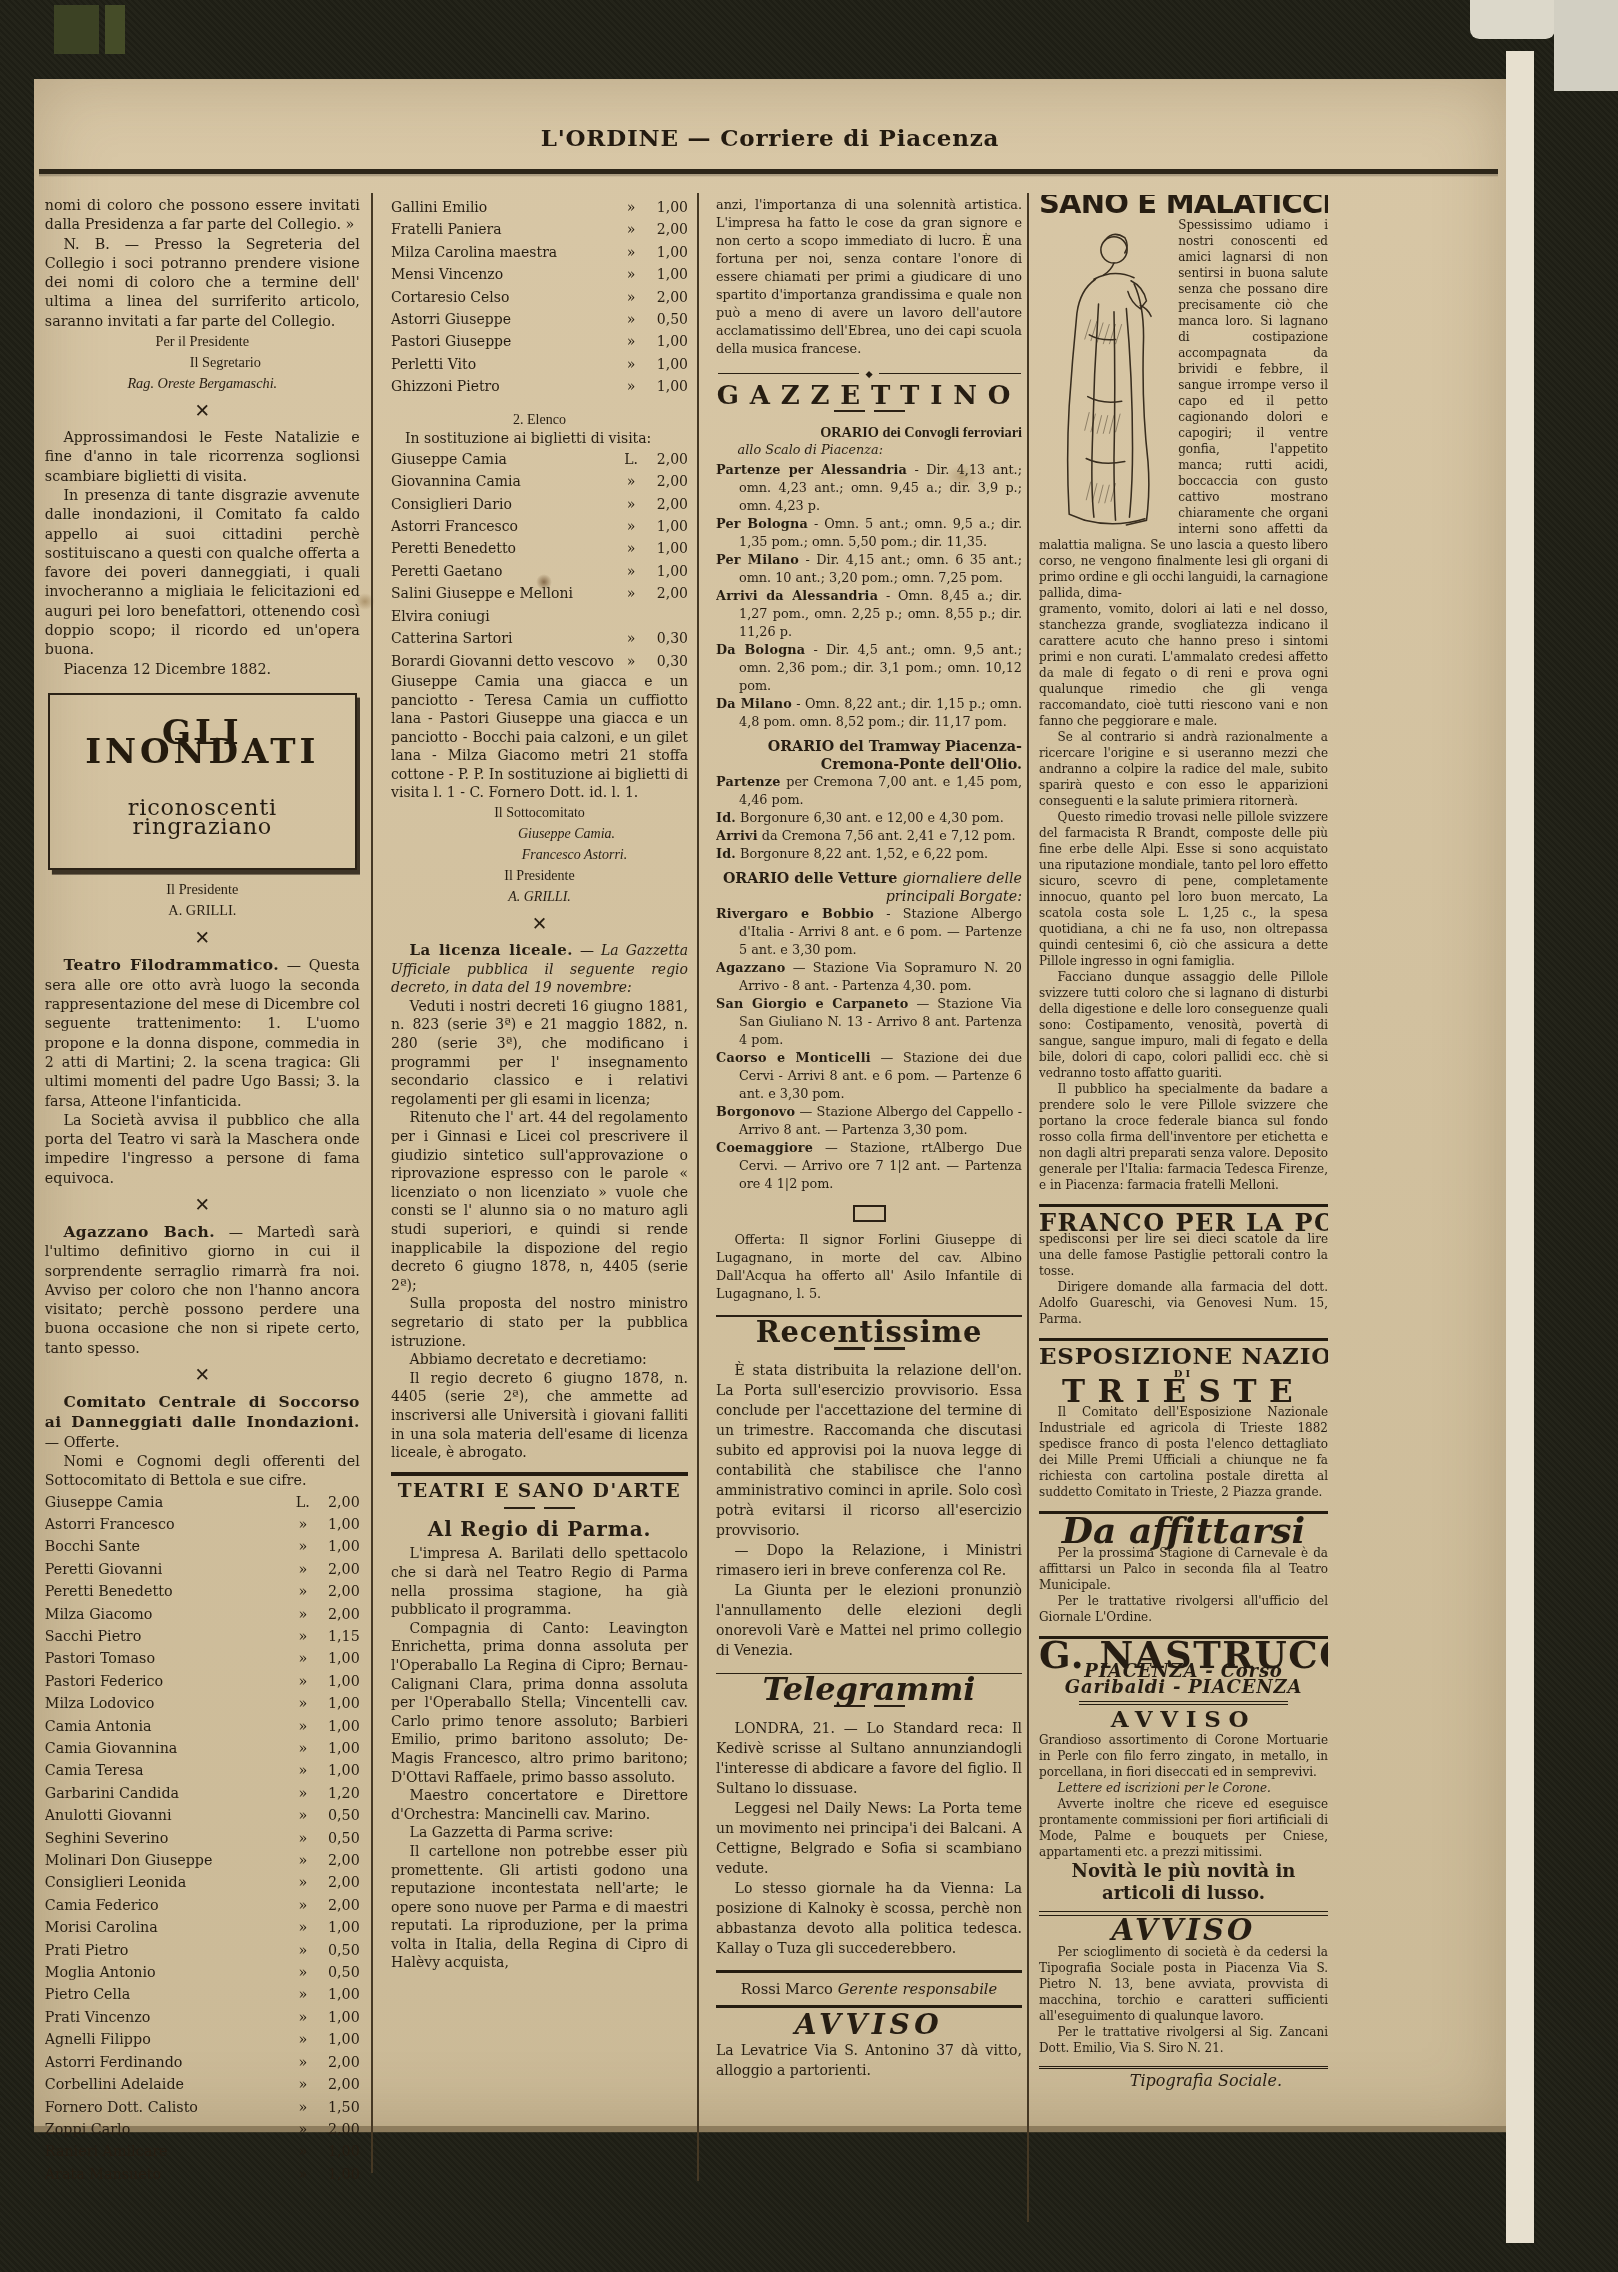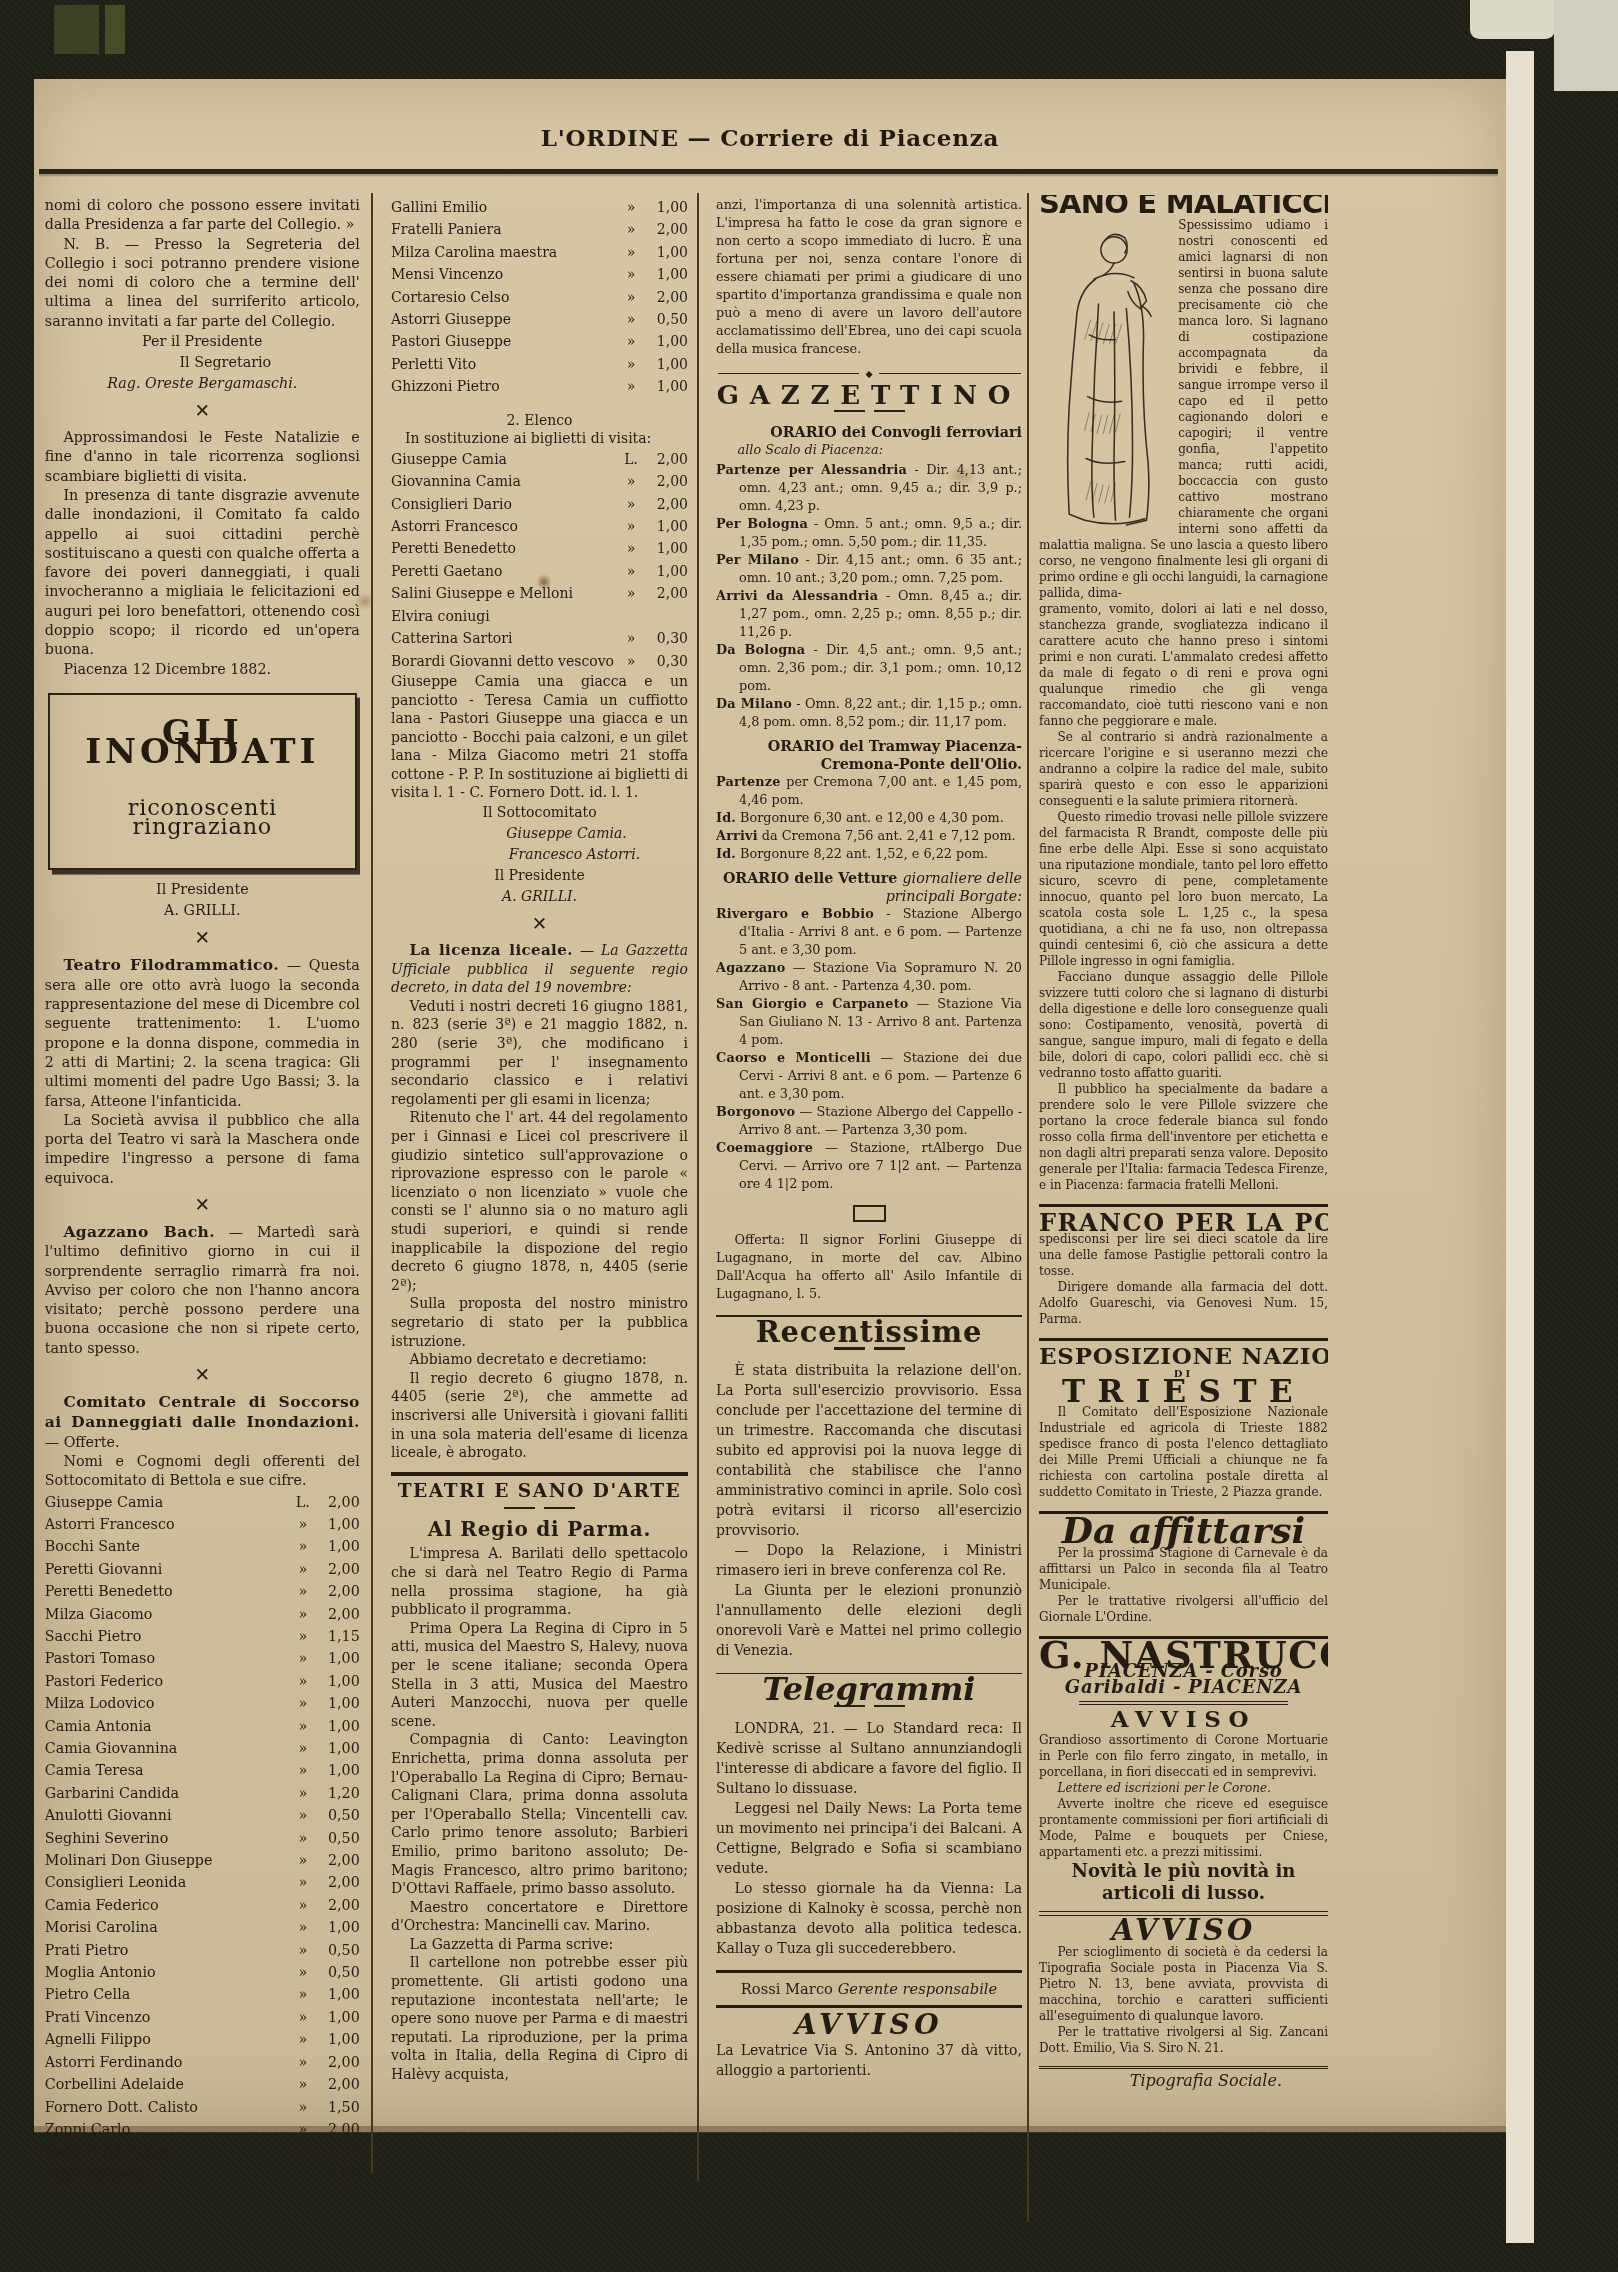--- a/index.html
+++ b/index.html
@@ -28,21 +28,21 @@
 
   .col{position:absolute;overflow:hidden;text-align:justify;}
   .col1{left:10.8px;top:117px;width:315px;height:1985px;font-size:14.3px;line-height:19.3px;}
   .col2{left:357px;top:117px;width:297px;height:1990px;font-size:14px;line-height:18.6px;}
   .col3{left:682px;top:117px;width:306px;height:1994px;font-size:12.8px;line-height:18px;}
   .col4{left:1005px;top:116px;width:289px;height:2010px;font-size:12px;line-height:16px;}
 
   p{margin:0;}
   .body{text-indent:18.6px;}
   .nofirst{text-indent:0;}
-  .c{text-align:center;text-indent:0;}
+  .c{text-align:center;text-indent:0;font-family:Liberation Serif, serif;}
   .it{font-style:italic;}
   .sig{line-height:21px;}
   .xdiv{text-align:center;font-size:18.6px;line-height:20px;margin:7px 0;color:#2a2014;}
   .runhead{font-weight:bold;letter-spacing:0.4px;}
   .col1 .runhead{font-size:15.5px;}
   .col2 .runhead{font-size:15px;}
 
   .inondati-box{margin:14px 3.1px 9.3px;border:2.3px solid #2b2216;box-shadow:3.9px 4.6px 0 rgba(35,27,16,.85);
     padding:28px 6.2px 32px;text-align:center;}
   .box-title{font-size:34px;font-weight:bold;letter-spacing:3.9px;color:#241b0e;}
@@ -458,21 +458,20 @@
     <p class="body">Veduti i nostri decreti 16 giugno 1881, n. 823 (serie 3ª) e 21 maggio 1882, n. 280 (serie 3ª), che modificano i programmi per l' insegnamento secondario classico e i relativi regolamenti per gli esami in licenza;</p>
     <p class="body">Ritenuto che l' art. 44 del regolamento per i Ginnasi e Licei col prescrivere il giudizio sintetico sull'approvazione o riprovazione espresso con le parole « licenziato o non licenziato » vuole che consti se l' alunno sia o no maturo agli studi superiori, e quindi si rende inapplicabile la dispozione del regio decreto 6 giugno 1878, n, 4405 (serie 2ª);</p>
     <p class="body">Sulla proposta del nostro ministro segretario di stato per la pubblica istruzione.</p>
     <p class="body">Abbiamo decretato e decretiamo:</p>
     <p class="body">Il regio decreto 6 giugno 1878, n. 4405 (serie 2ª), che ammette ad inscriversi alle Università i giovani falliti in una sola materia dell'esame di licenza liceale, è abrogato.</p>
     <div class="sect-rule"></div>
     <p class="teatri-title">TEATRI E SANO D'ARTE</p>
     <div class="shortdash"></div>
     <p class="regio-title">Al Regio di Parma.</p>
     <p class="body">L'impresa A. Barilati dello spettacolo che si darà nel Teatro Regio di Parma nella prossima stagione, ha già pubblicato il programma.</p>
-    <p class="body">Prima Opera La Regina di Cipro in 5 atti, musica del Maestro S, Halevy, nuova per le scene italiane; seconda Opera Stella in 3 atti, Musica del Maestro Auteri Manzocchi, nuova per quelle scene.</p>
     <p class="body">Compagnia di Canto: Leavington Enrichetta, prima donna assoluta per l'Operaballo La Regina di Cipro; Bernau-Calignani Clara, prima donna assoluta per l'Operaballo Stella; Vincentelli cav. Carlo primo tenore assoluto; Barbieri Emilio, primo baritono assoluto; De-Magis Francesco, altro primo baritono; D'Ottavi Raffaele, primo basso assoluto.</p>
     <p class="body">Maestro concertatore e Direttore d'Orchestra: Mancinelli cav. Marino.</p>
     <p class="body">La Gazzetta di Parma scrive:</p>
     <p class="body">Il cartellone non potrebbe esser più promettente. Gli artisti godono una reputazione incontestata nell'arte; le opere sono nuove per Parma e di maestri reputati. La riproduzione, per la prima volta in Italia, della Regina di Cipro di Halèvy acquista,</p>
   </section>
 
   <section class="col col3">
     <p class="body nofirst">anzi, l'importanza di una solennità artistica. L'impresa ha fatto le cose da gran signore e non certo a scopo immediato di lucro. È una fortuna per noi, senza contare l'onore di essere chiamati per primi a giudicare di uno spartito d'importanza grandissima e quale non può a meno di avere un lavoro dell'autore acclamatissimo dell'Ebrea, uno dei capi scuola della musica francese.</p>
     <div class="orn">
         <span class="l"></span>

